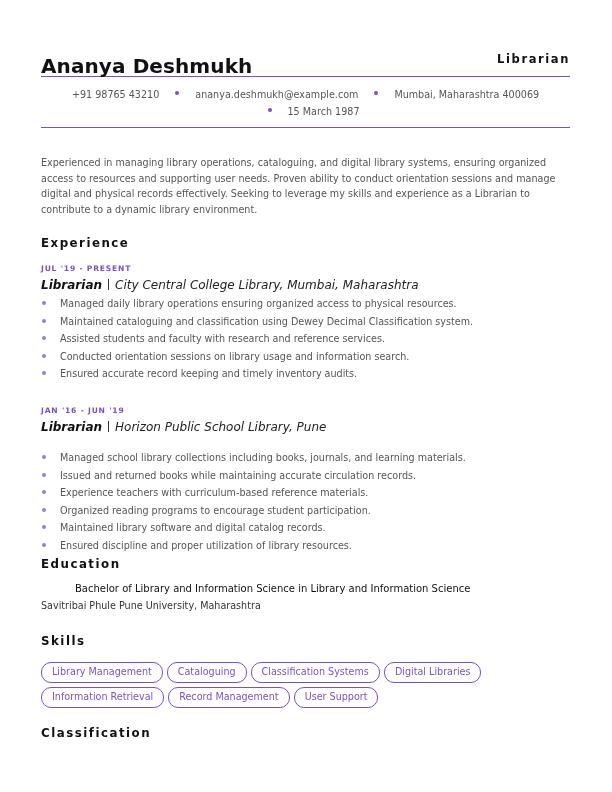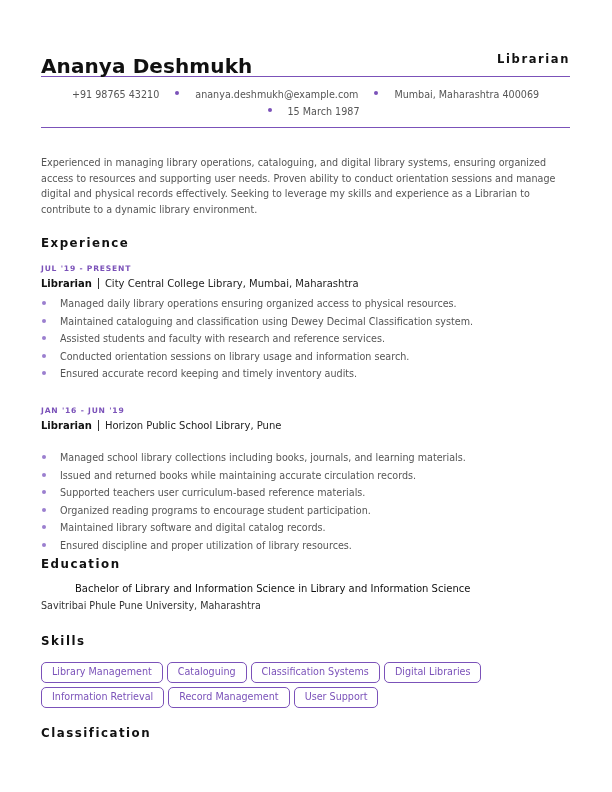--- a/index.html
+++ b/index.html
@@ -14,34 +14,34 @@
   .contact { position: absolute; left: 0; top: 86px; width: 529px; text-align: center; font-size: 9.6px; color: #555; line-height: 17px; }
   .contact .item { display: inline-block; }
   .contact .dot { display: inline-block; width: 4px; height: 4px; border-radius: 50%; background: #7b52b9; margin: 0 16px; vertical-align: middle; position: relative; top: -2px; }
   .contact-rule { position: absolute; left: 0; top: 127px; width: 529px; border-top: 1.5px solid #7b52b9; }
 
   .summary { position: absolute; left: 0; top: 155px; width: 529px; font-size: 9.6px; color: #555; line-height: 15.5px; }
 
   .section-title { position: absolute; left: 0; font-size: 11.8px; font-weight: bold; color: #111; letter-spacing: 1.5px; }
 
   .date { position: absolute; left: 0; font-size: 7.6px; font-weight: bold; color: #7b52b9; letter-spacing: 0.8px; }
-  .job { position: absolute; left: 0; font-size: 10px; color: #222; }
+  .job { position: absolute; left: 0; font-size: 12px; color: #222; font-style: italic; }
   .job .title { font-weight: bold; color: #111; }
   .job .sep { display: inline-block; width: 1px; height: 11px; background: #333; margin: 0 6px; vertical-align: middle; position: relative; top: -1px; }
 
   .bullets { position: absolute; left: 0; list-style: none; width: 529px; }
   .bullets li { position: relative; padding-left: 19px; font-size: 9.6px; color: #555; height: 17.5px; line-height: 17px; }
   .bullets li .b { position: absolute; left: 1px; top: 6px; width: 4px; height: 4px; border-radius: 50%; background: #9b7fcf; }
 
   .degree { position: absolute; left: 0; top: 583px; font-size: 10px; font-weight: normal; color: #111; padding-left: 34px; }
   .school { position: absolute; left: 0; top: 600px; font-size: 9.6px; color: #333; }
 
   .skills { position: absolute; left: 0; top: 660px; width: 529px; }
   .skill-row { height: 25px; white-space: nowrap; }
-  .chip { display: inline-block; height: 21px; line-height: 18px; padding: 0 10px; border: 1.5px solid #7b52b9; border-radius: 5px; font-size: 9.6px; color: #7b52b9; margin-right: 4px; }
+  .chip { display: inline-block; height: 21px; line-height: 18px; padding: 0 10px; border: 1.5px solid #7b52b9; border-radius: 10px; font-size: 9.6px; color: #7b52b9; margin-right: 4px; }
 </style>
 </head>
 <body>
 
 <div class="page">
 
   <div class="header">
     <div class="name">Ananya Deshmukh</div>
     <div class="role">Librarian</div>
   </div>
@@ -68,21 +68,21 @@
     <li><span class="b"></span><span>Ensured accurate record keeping and timely inventory audits.</span></li>
   </ul>
 
   <div class="date" style="top:406px;">JAN '16 - JUN '19</div>
   <div class="job" style="top:420px;">
     <span class="title">Librarian</span><span class="sep"></span><span>Horizon Public School Library,  Pune</span>
   </div>
   <ul class="bullets" style="top:449px;">
     <li><span class="b"></span><span>Managed school library collections including books, journals, and learning materials.</span></li>
     <li><span class="b"></span><span>Issued and returned books while maintaining accurate circulation records.</span></li>
-    <li><span class="b"></span><span>Supported teachers user curriculum-based reference materials.</span></li>
+    <li><span class="b"></span><span>Experience teachers with curriculum-based reference materials.</span></li>
     <li><span class="b"></span><span>Organized reading programs to encourage student participation.</span></li>
     <li><span class="b"></span><span>Maintained library software and digital catalog records.</span></li>
     <li><span class="b"></span><span>Ensured discipline and proper utilization of library resources.</span></li>
   </ul>
 
   <div class="section-title" style="top:557px;">Education</div>
   <div class="degree">Bachelor of Library and Information Science in Library and Information Science</div>
   <div class="school">Savitribai Phule Pune University,  Maharashtra</div>
 
   <div class="section-title" style="top:634px;">Skills</div>

